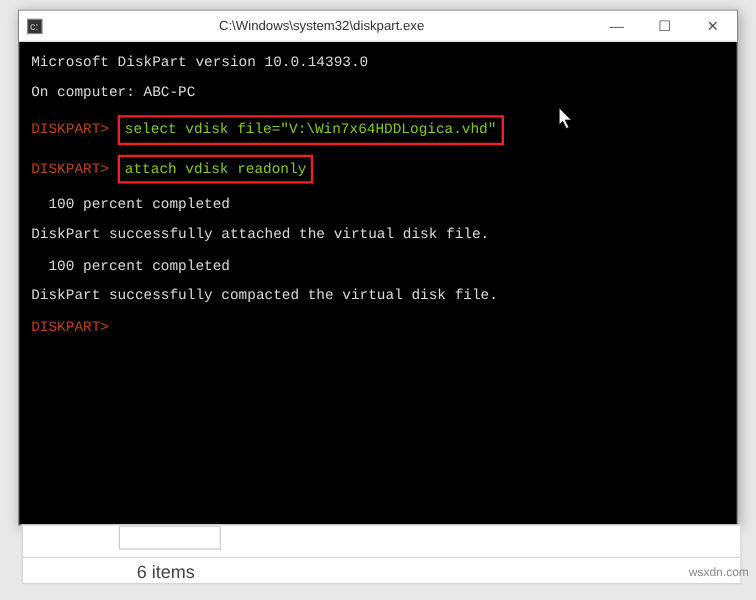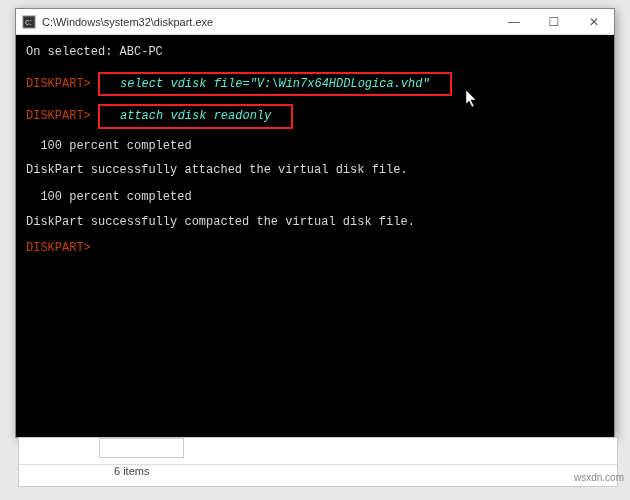--- a/index.html
+++ b/index.html
@@ -34,21 +34,21 @@
     .title-icon {
       width: 14px;
       height: 14px;
       margin-right: 6px;
       display: flex;
       align-items: center;
       justify-content: center;
       font-size: 10px;
       color: #555;
     }
-    .title-text { flex: 1; }
+    .title-text { flex: 1; text-align: center; }
     .window-controls { display: flex; }
     .win-btn {
       width: 40px;
       height: 26px;
       display: flex;
       align-items: center;
       justify-content: center;
       font-size: 12px;
       color: #555;
       cursor: pointer;
@@ -62,24 +62,23 @@
       font-size: 12px;
       color: #d8d8d8;
       line-height: 1.55;
       position: relative;
     }
     .tline { white-space: pre; margin-bottom: 6px; }
     .prompt-line { margin-bottom: 6px; margin-top: 8px; }
     .prompt { color: #c2410c; }
     .hl {
       border: 2px solid #e22;
-      padding: 1px 20px;
+      padding: 1px 4px;
       display: inline-block;
-      color: #5eead4;
-      font-style: italic;
+      color: #84cc16;
     }
     .cursor {
       position: absolute;
       width: 12px;
       height: 18px;
       pointer-events: none;
     }
     .cursor svg { width: 100%; height: 100%; }
     .explorer-frag {
       position: absolute;
@@ -100,23 +99,23 @@
       background: #fff;
     }
     .status-bar {
       position: absolute;
       left: 0;
       bottom: 0;
       height: 22px;
       width: 100%;
       border-top: 1px solid #ddd;
       display: flex;
-      align-items: flex-start;
+      align-items: flex-end;
       padding-left: 95px;
-      font-size: 11px;
+      font-size: 15px;
       color: #444;
     }
     .watermark {
       position: absolute;
       right: 6px;
       bottom: 17px;
       font-size: 10px;
       color: #888;
       font-family: Arial, sans-serif;
     }
@@ -133,21 +132,22 @@
         </svg>
     </span>
     <span class="title-text">C:\Windows\system32\diskpart.exe</span>
     <div class="window-controls">
       <div class="win-btn">—</div>
       <div class="win-btn">☐</div>
       <div class="win-btn close">✕</div>
     </div>
   </div>
   <div class="terminal">
-    <div class="tline" style="margin-bottom:10px">On selected: ABC-PC</div>
+    <div class="tline">Microsoft DiskPart version 10.0.14393.0</div>
+    <div class="tline" style="margin-bottom:10px">On computer: ABC-PC</div>
 
     <div class="prompt-line">
       <span class="prompt">DISKPART&gt;</span>
       <span class="hl">select vdisk file="V:\Win7x64HDDLogica.vhd"</span>
     </div>
 
     <div class="prompt-line">
       <span class="prompt">DISKPART&gt;</span>
       <span class="hl">attach vdisk readonly</span>
     </div>

